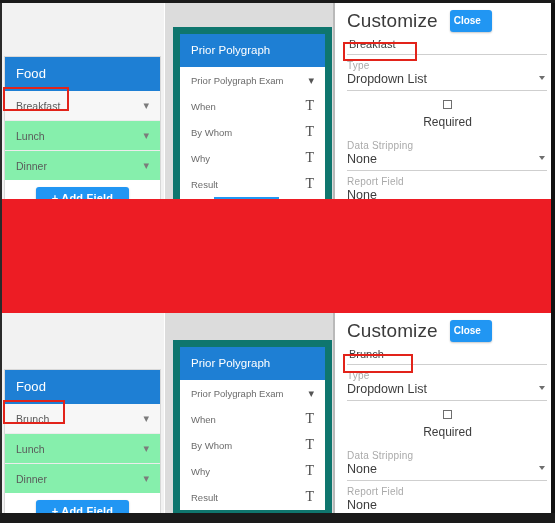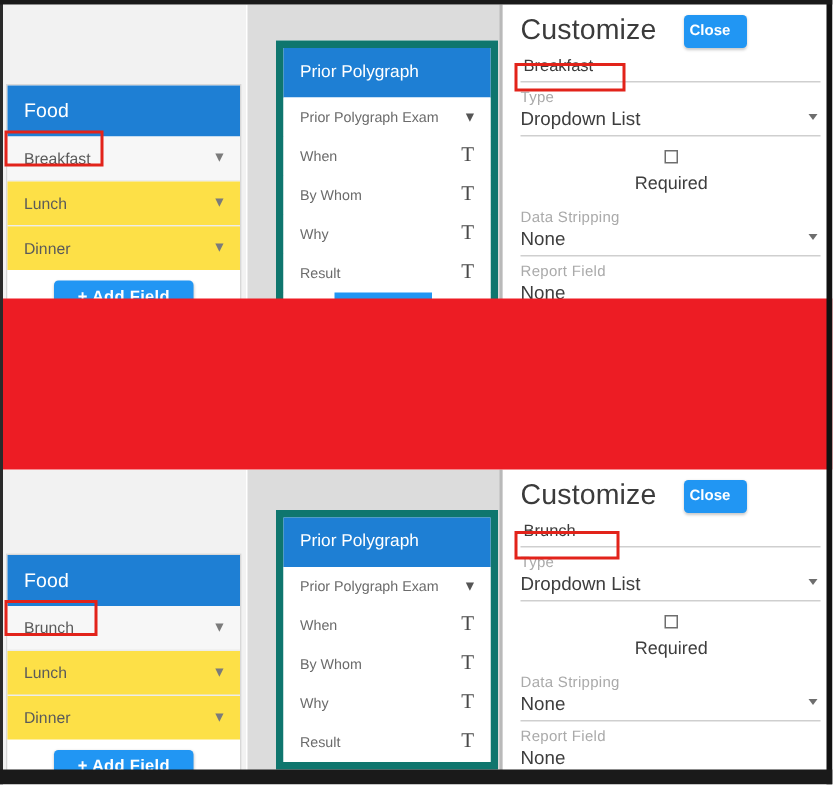--- a/index.html
+++ b/index.html
@@ -96,21 +96,21 @@
   .field-row {
     position: relative;
     display: flex;
     align-items: center;
     justify-content: space-between;
     padding: 0 11px;
     height: 29px;
     font-size: 10.5px;
     color: #5a5a5a;
     border-bottom: 1px solid #ececec;
-    background: #fde047;
+    background: #86efac;
   }
   .field-row.selected { background: #f7f7f7; }
   .field-row .chev {
     color: #7b7b7b;
     font-size: 11px;
     line-height: 1;
   }
   .addfield-wrap {
     background: #ffffff;
     padding: 7px 0 9px 0;
@@ -129,24 +129,24 @@
   }
 
   
   .panel-mid {
     left: 165px;
     width: 170px;
     background: #dcdcdc;
   }
   .mid-card {
     position: absolute;
-    left: 19px;
+    left: 8px;
     right: 3px;
     background: #ffffff;
-    border: 5px solid #0f766e;
+    border: 7px solid #0f766e;
     box-sizing: border-box;
   }
   .mid-header {
     background: #1e7fd4;
     color: #ffffff;
     font-size: 11.5px;
     padding: 10px 11px 11px 11px;
   }
   .mid-row {
     display: flex;
@@ -189,21 +189,21 @@
     left: 338px;
     width: 217px;
     background: #ffffff;
   }
   .right-inner {
     padding: 0 8px 0 9px;
   }
   .cz-head {
     display: flex;
     align-items: flex-end;
-    gap: 18px;
+    gap: 12px;
     padding-top: 7px;
     padding-bottom: 4px;
   }
   .cz-title {
     font-size: 19px;
     color: #3b3b3b;
     font-weight: normal;
     letter-spacing: .1px;
   }
   .btn-close {

